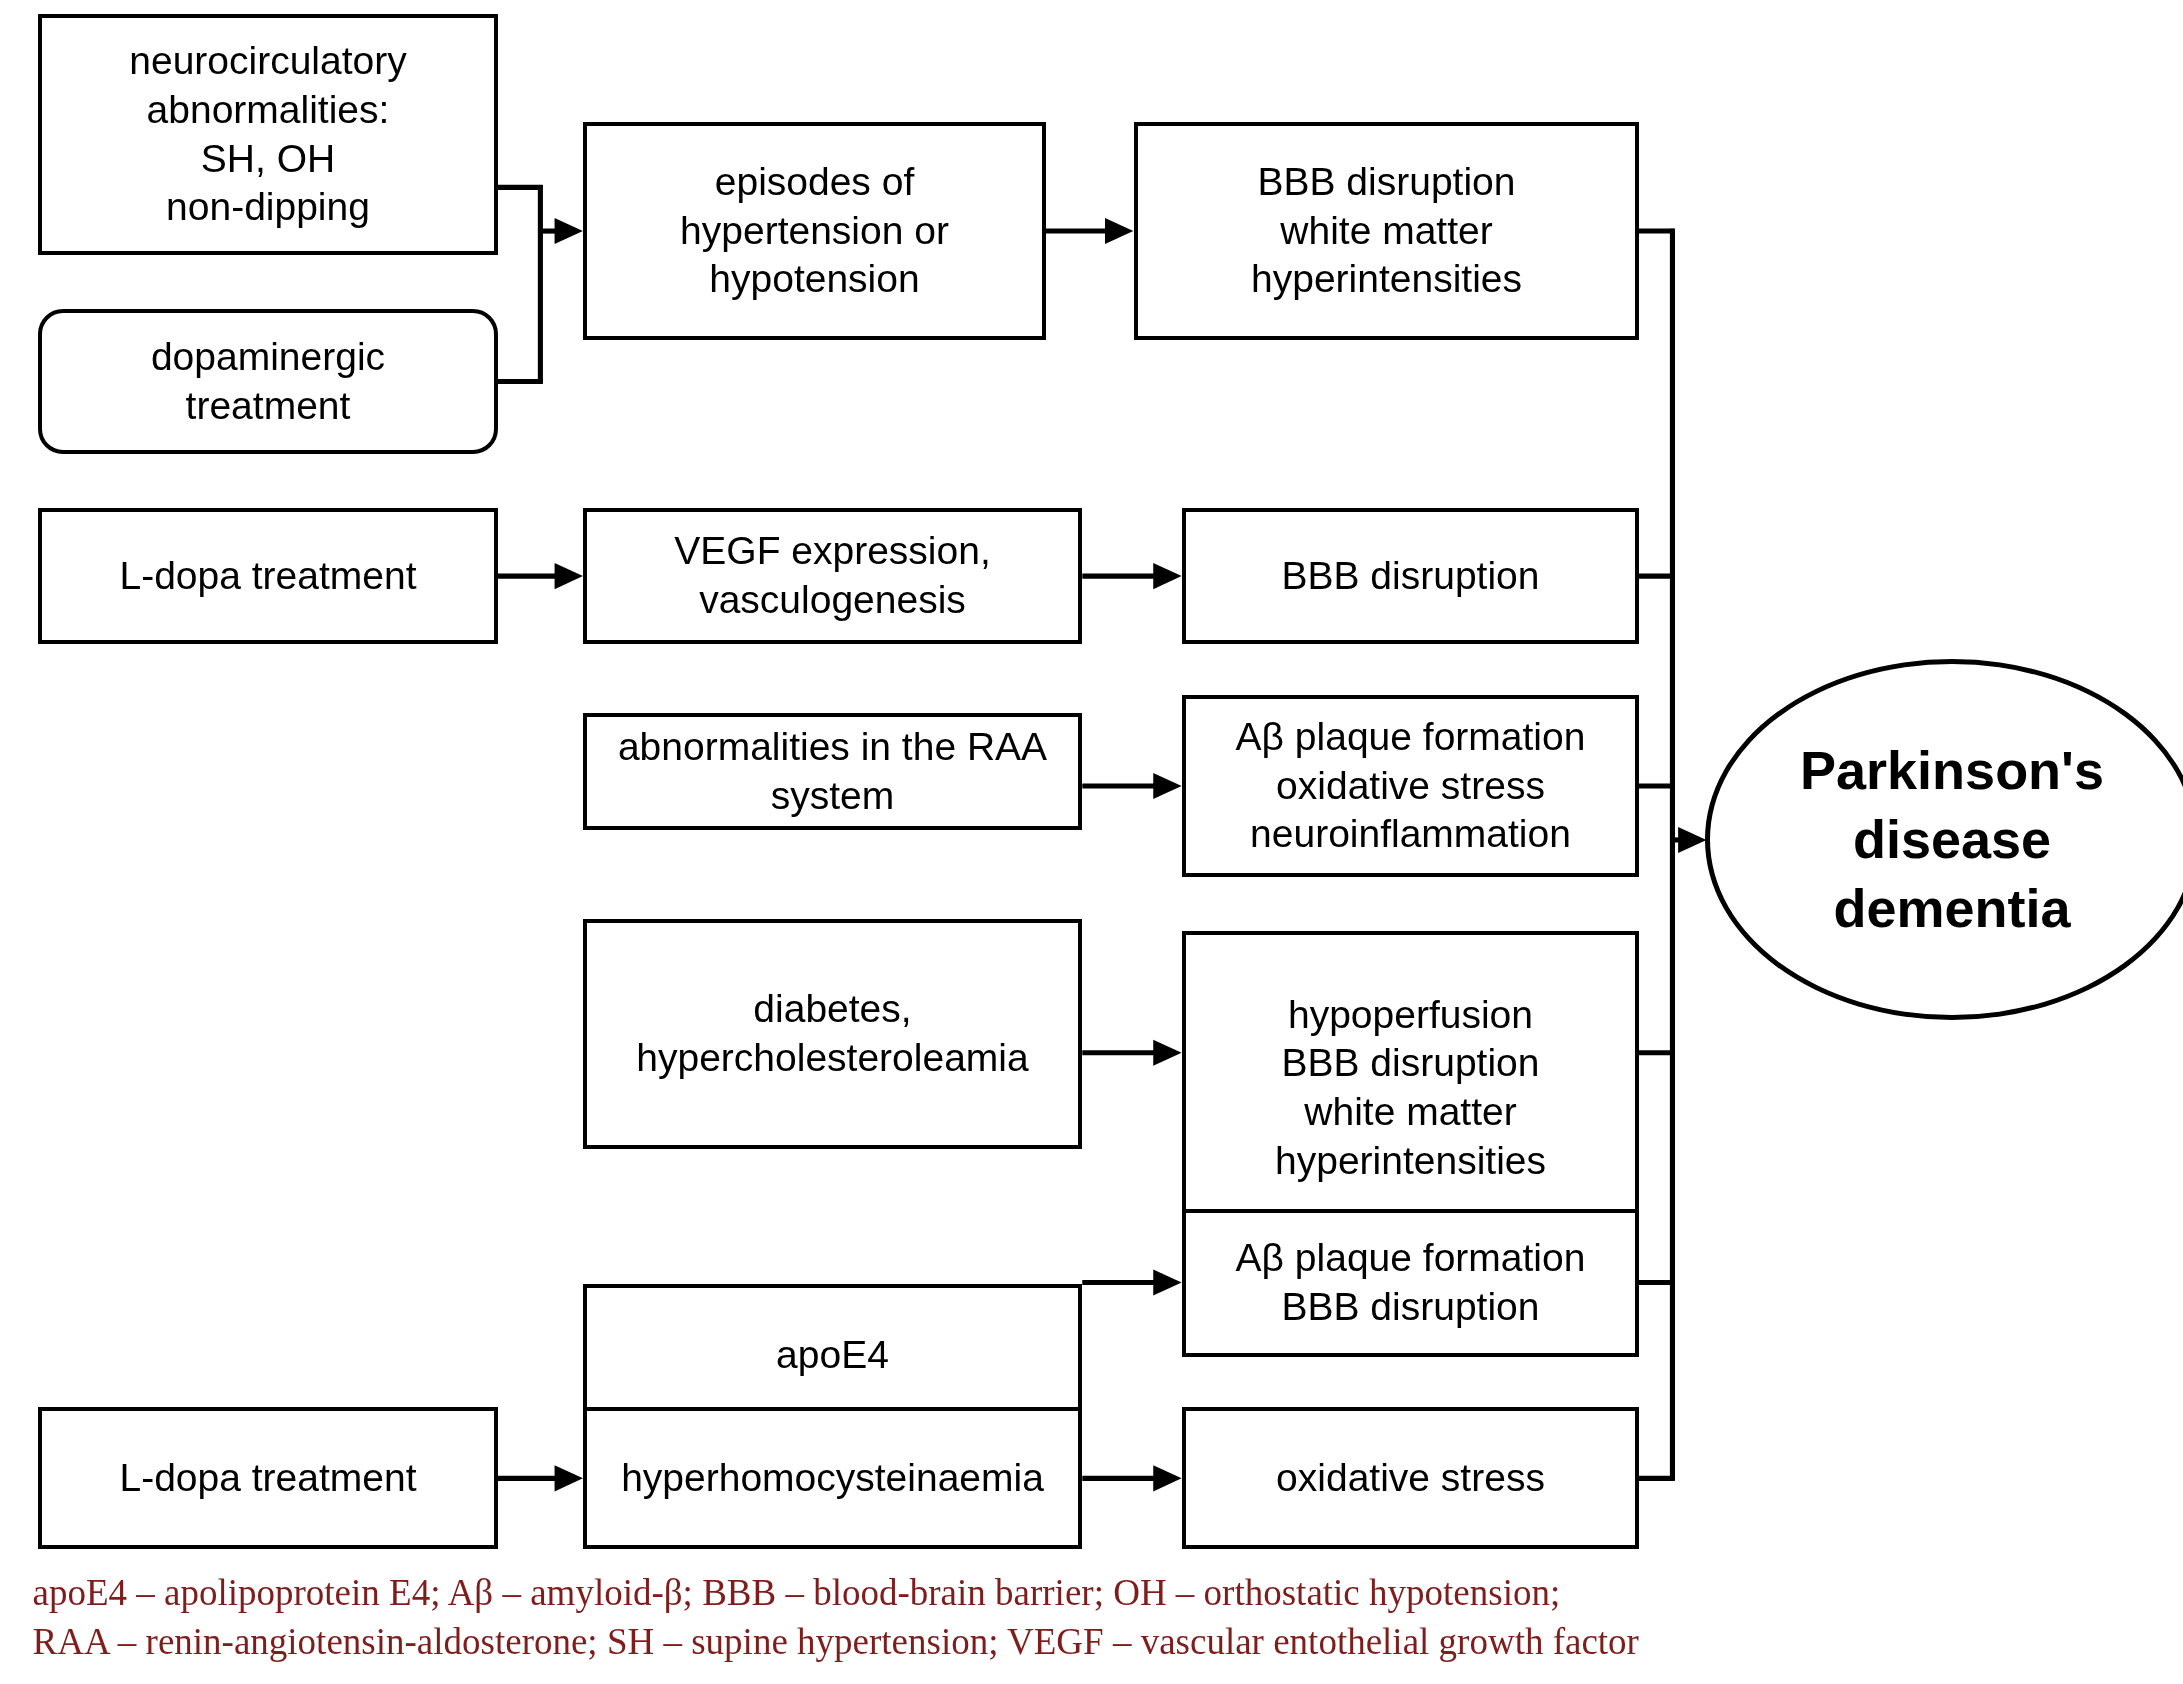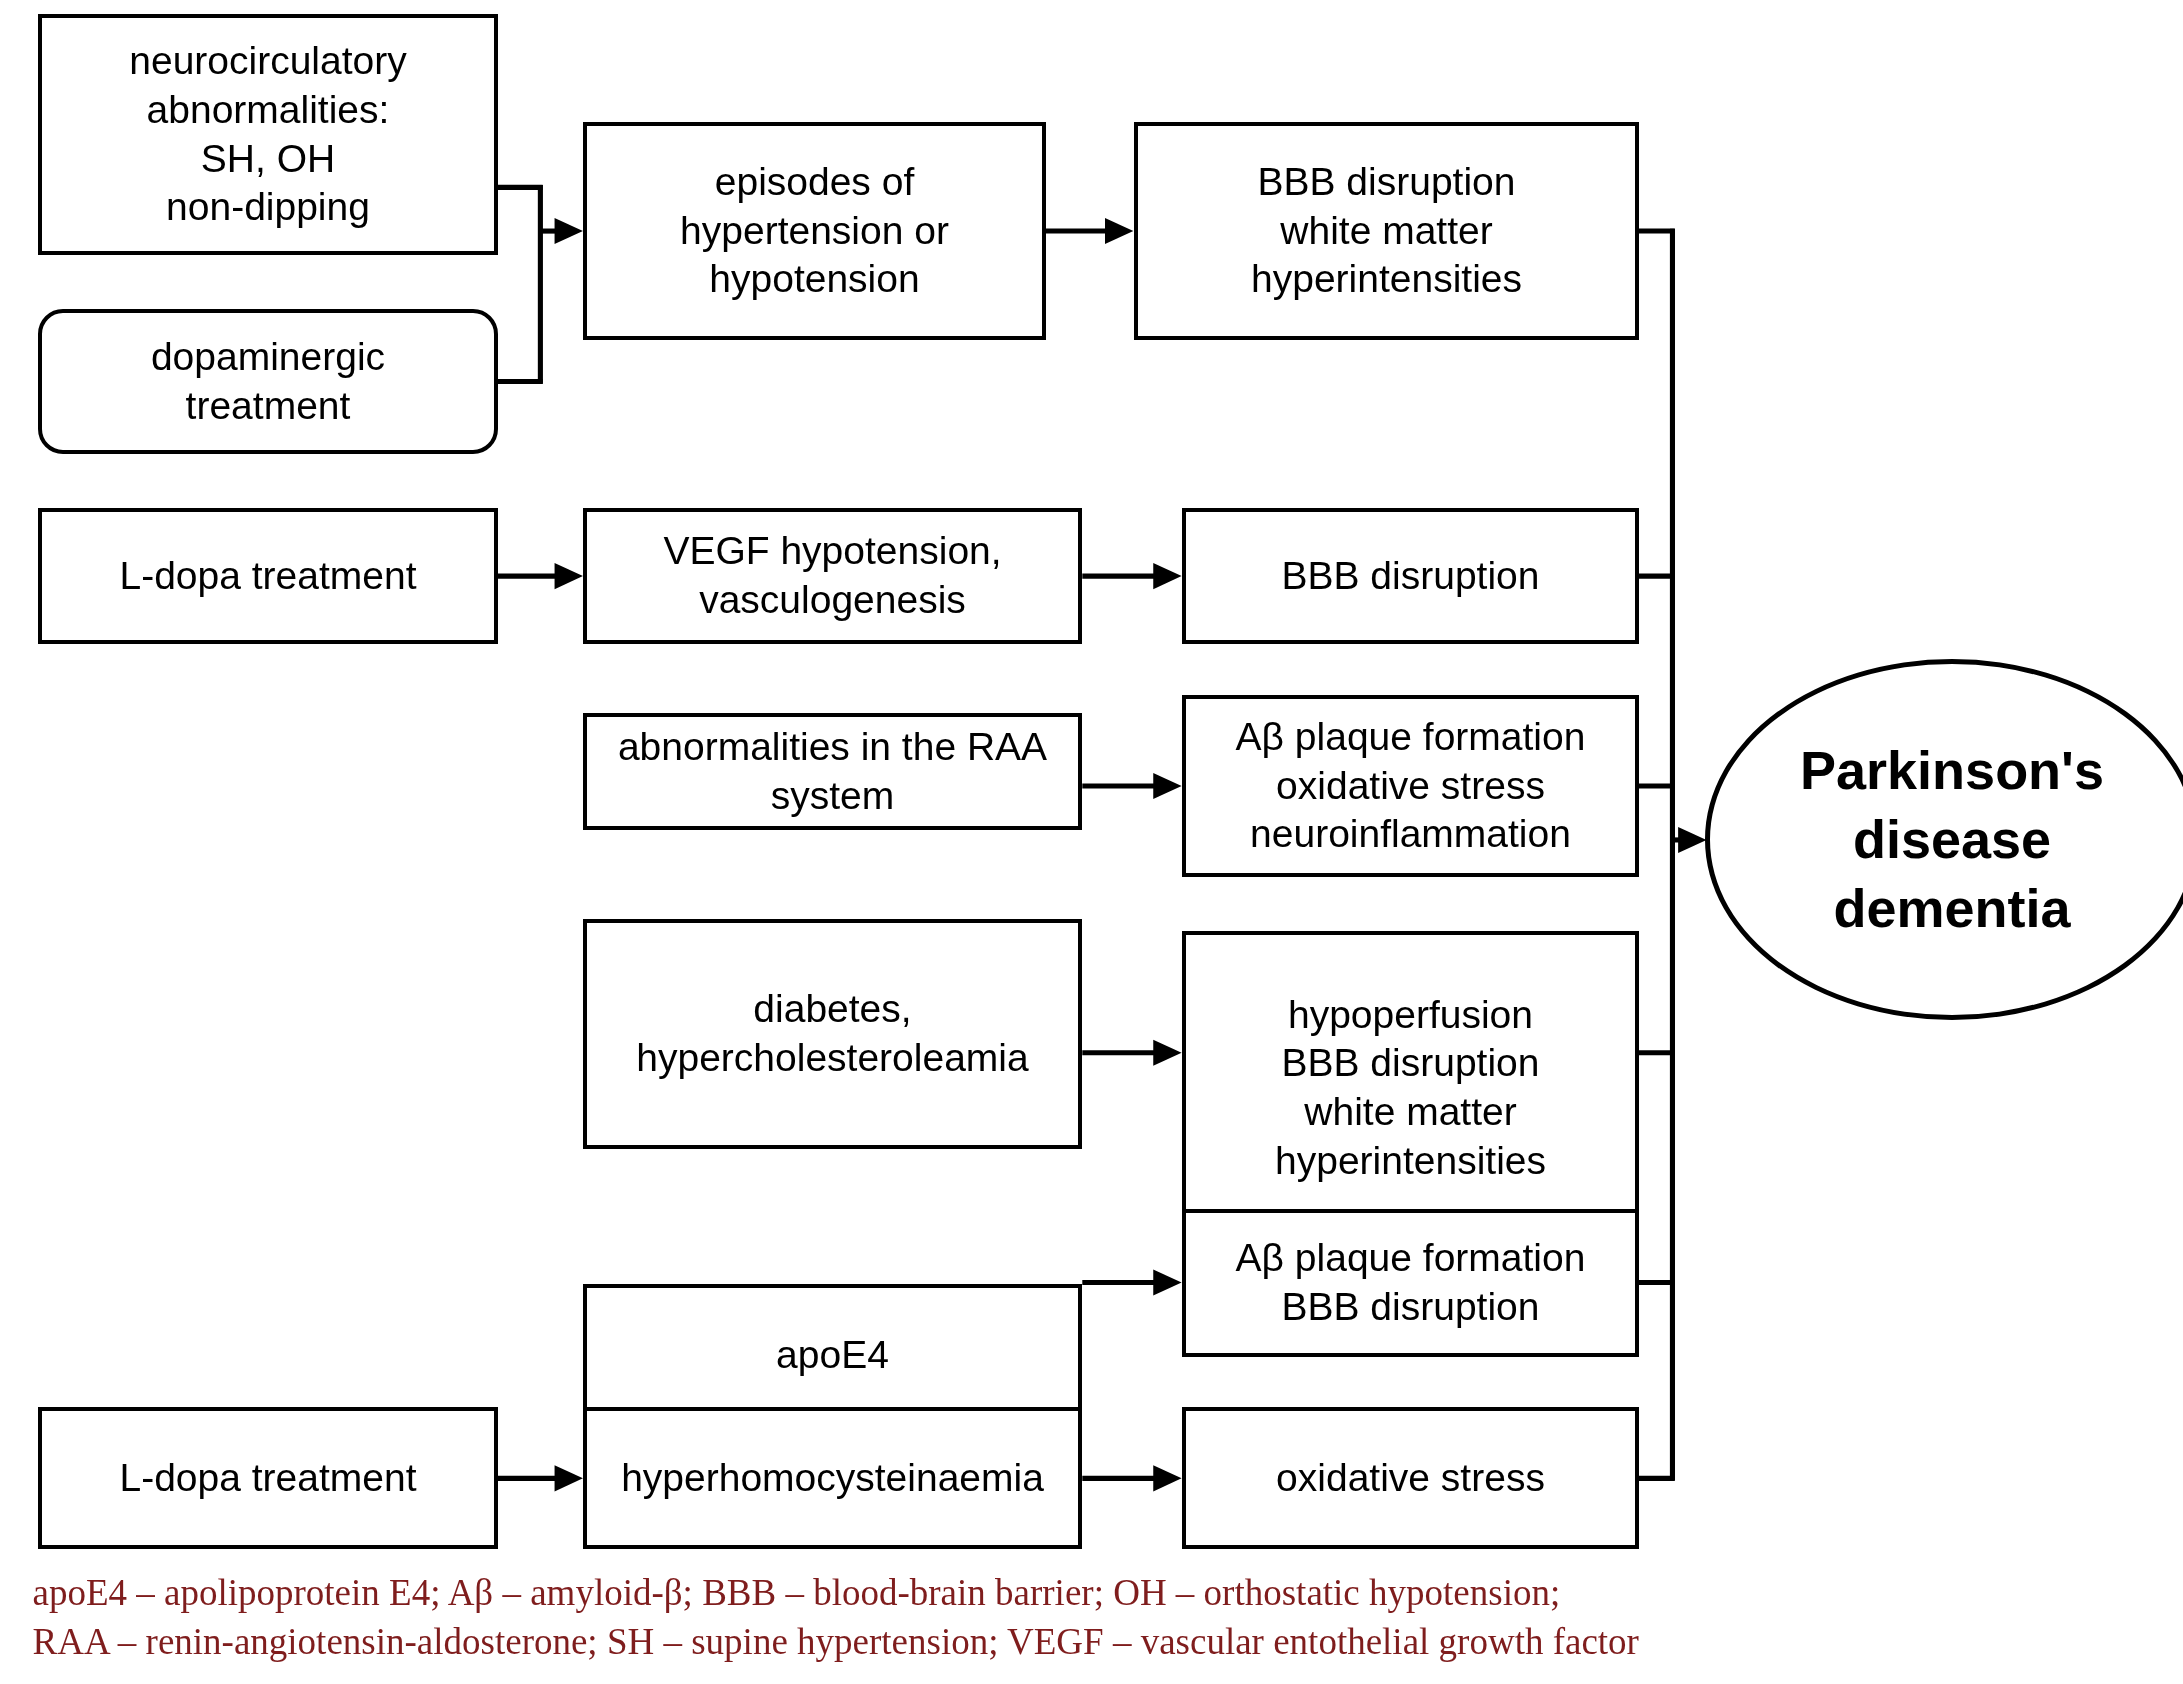--- a/index.html
+++ b/index.html
@@ -133,21 +133,21 @@
   <div class="node" style="left:14px; top:309px; width:460px; height:145px;border-radius:25px;">dopaminergic
 treatment</div>
   <div class="node" style="left:559px; top:122px; width:463px; height:218px;">episodes of
 hypertension or
 hypotension</div>
   <div class="node" style="left:1110px; top:122px; width:505px; height:218px;">BBB disruption
 white matter
 hyperintensities</div>
 
   <div class="node" style="left:14px; top:508px; width:460px; height:136px;">L-dopa treatment</div>
-  <div class="node" style="left:559px; top:508px; width:499px; height:136px;">VEGF hypotension,
+  <div class="node" style="left:559px; top:508px; width:499px; height:136px;">VEGF expression,
 vasculogenesis</div>
   <div class="node" style="left:1158px; top:508px; width:457px; height:136px;">BBB disruption</div>
 
   <div class="node" style="left:559px; top:713px; width:499px; height:117px;">abnormalities in the RAA
 system</div>
   <div class="node" style="left:1158px; top:695px; width:457px; height:182px;">Aβ plaque formation
 oxidative stress
 neuroinflammation</div>
 
   <div class="node" style="left:559px; top:919px; width:499px; height:230px;">diabetes,

